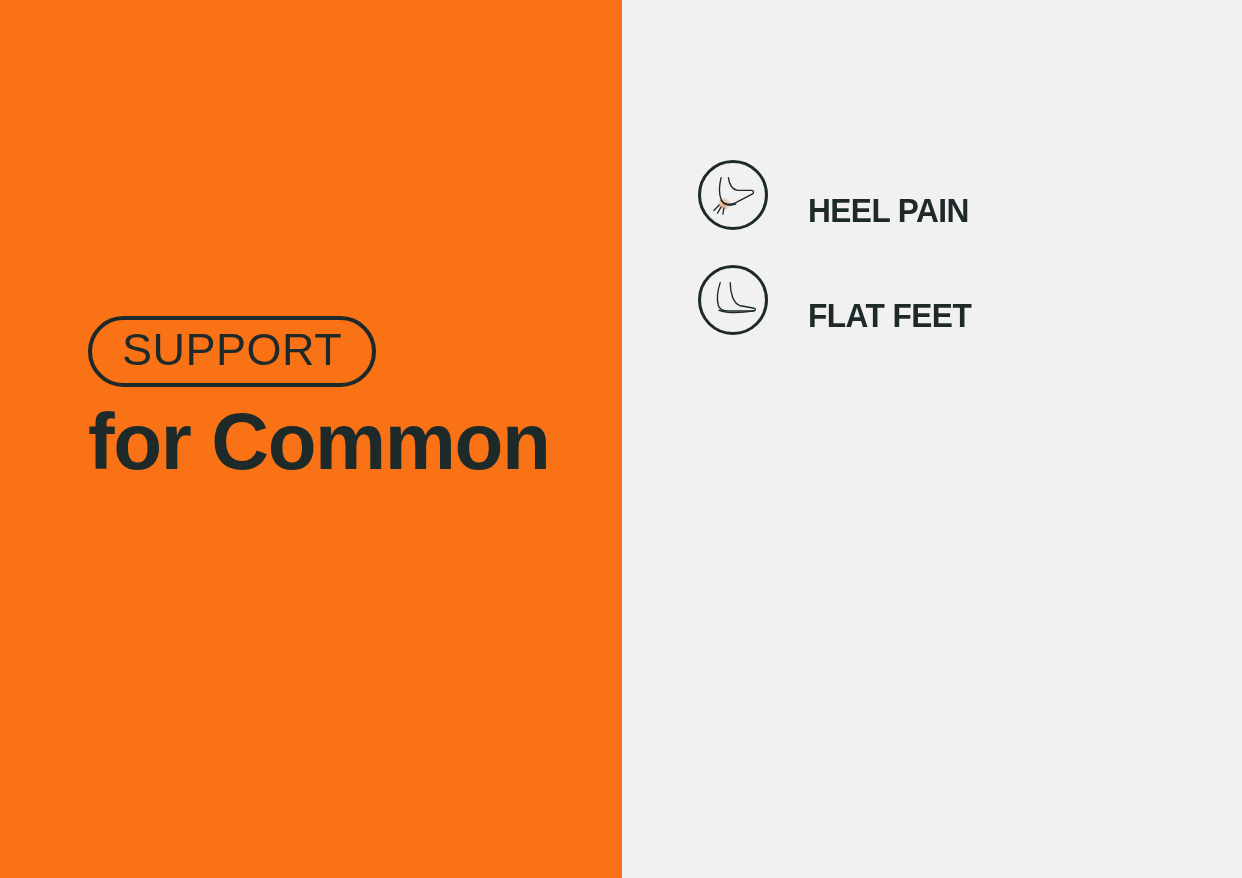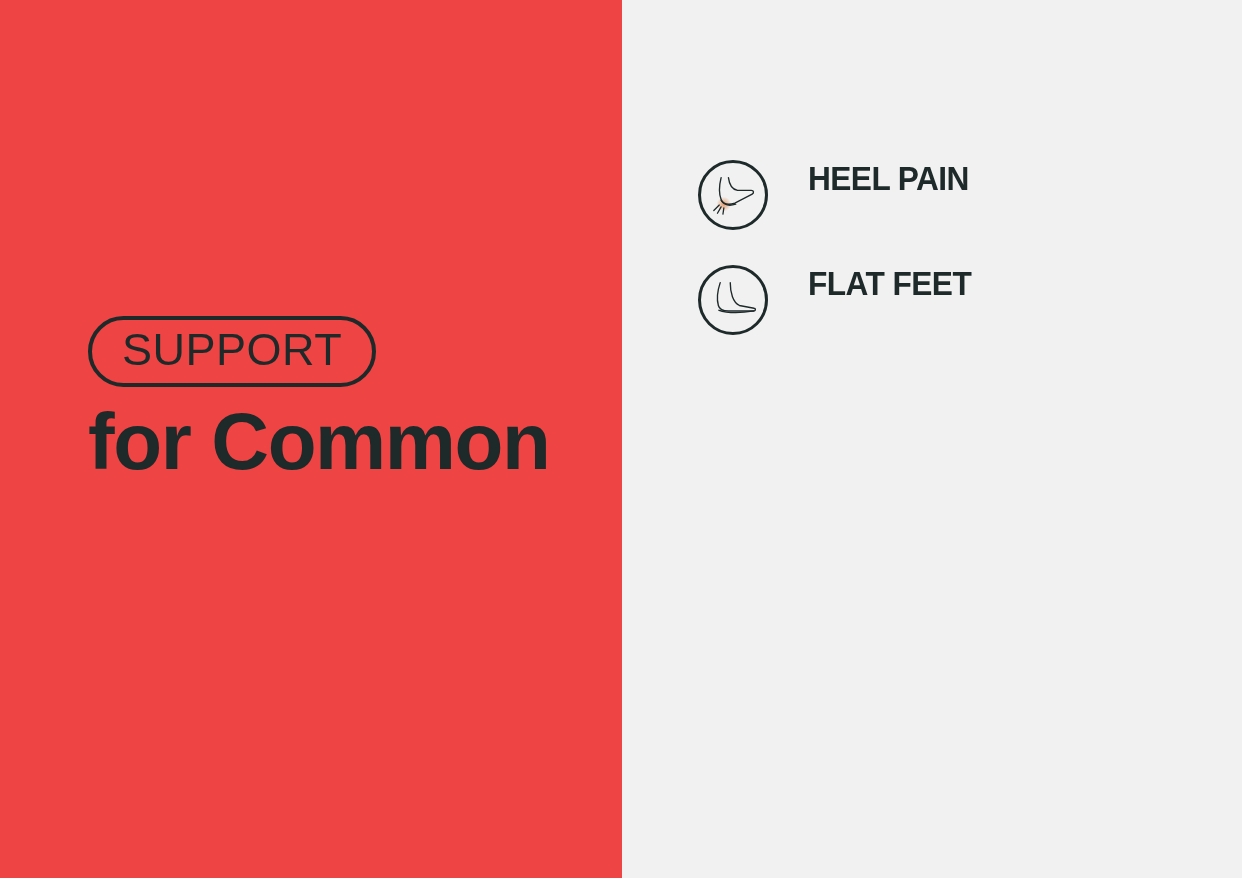--- a/index.html
+++ b/index.html
@@ -16,21 +16,21 @@
   .poster {
     position: relative;
     width: 1242px;
     height: 878px;
     display: flex;
   }
   
   .left-panel {
     width: 622px;
     height: 878px;
-    background: #ef4444;
+    background: #f97316;
     position: relative;
     flex: 0 0 622px;
   }
   .headline-block {
     position: absolute;
     left: 88px;
     top: 316px;
   }
   .eyebrow-pill {
     display: inline-block;
@@ -69,21 +69,21 @@
     background: #f2f1f1;
     position: relative;
   }
   .condition-list {
     position: absolute;
     left: 76px;
     top: 160px;
   }
   .condition-row {
     display: flex;
-    align-items: flex-start;
+    align-items: flex-end;
     height: 70px;
     margin-bottom: 35px;
   }
   .condition-row:last-child {
     margin-bottom: 0;
   }
   .icon-badge {
     width: 70px;
     height: 70px;
     flex: 0 0 70px;

